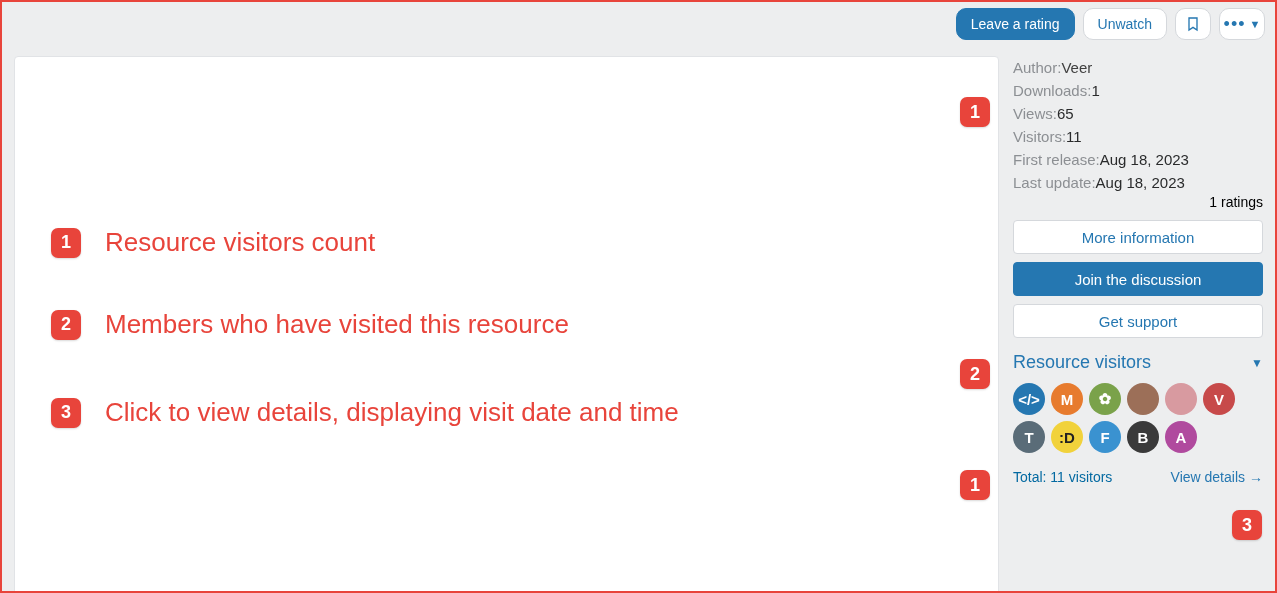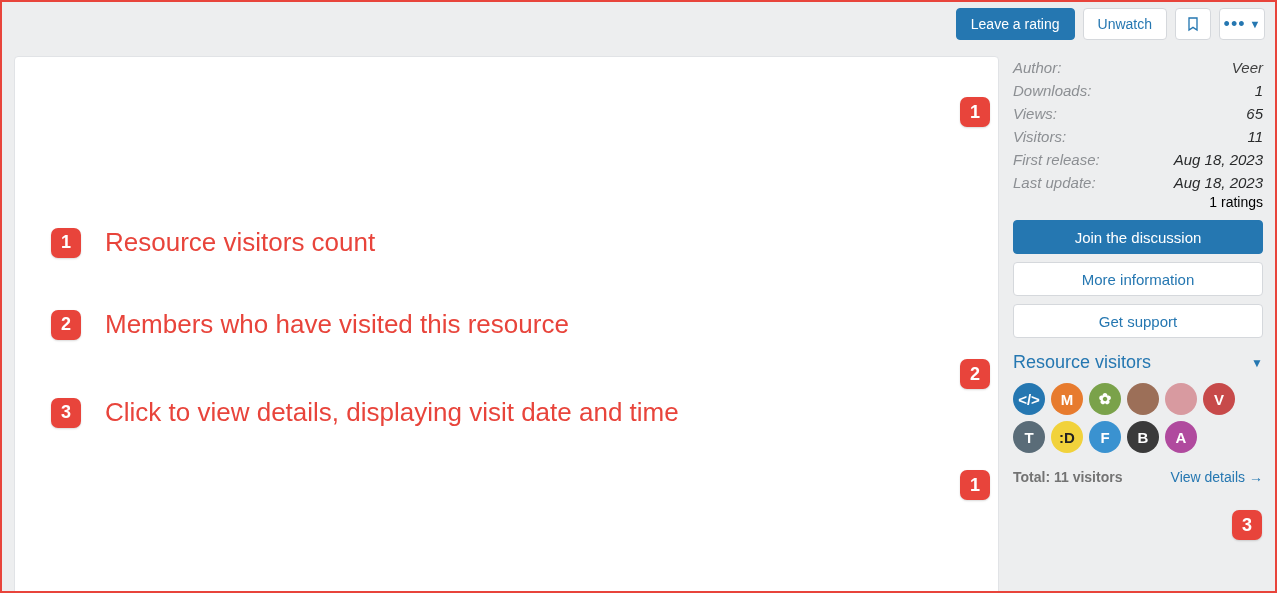--- a/index.html
+++ b/index.html
@@ -20,21 +20,21 @@
     gap: 8px;
     padding: 6px 10px;
     background: #edeeef;
   }
   .btn {
     display: inline-flex;
     align-items: center;
     justify-content: center;
     height: 32px;
     padding: 0 14px;
-    border-radius: 4px;
+    border-radius: 10px;
     font-size: 14px;
     cursor: pointer;
     border: 1px solid #d5d8dc;
     background: #fff;
     color: #2577b1;
   }
   .btn-primary {
     background: #2577b1;
     border-color: #2577b1;
     color: #fff;
@@ -62,24 +62,23 @@
     display: flex;
     flex-direction: column;
     gap: 14px;
   }
   .info-block {
     background: transparent;
     font-size: 15px;
   }
   .info-row {
     display: flex;
-    justify-content: space-between;
+    justify-content: flex-start;
     padding: 1px 0;
     line-height: 1.4;
-    font-style: italic;
   }
   .info-label { color: #8c8f93; }
   .info-value { color: #2a2b2c; }
   .info-link { color: #404040; }
   .stars { color: #e6b21f; font-size: 16px; letter-spacing: 1px; text-align: right; }
   .ratings-sub { text-align: right; color: #000000; font-size: 14px; }
   .action-btns { display: flex; flex-direction: column; gap: 8px; margin-top: 10px; }
   .action-btn {
     display: flex; justify-content: center; align-items: center;
     height: 34px; border-radius: 4px; font-size: 15px; cursor: pointer;
@@ -94,21 +93,21 @@
   .avatars { display: flex; flex-wrap: wrap; gap: 6px; margin-top: 10px; }
   .avatar {
     width: 32px; height: 32px; border-radius: 50%;
     display: flex; align-items: center; justify-content: center;
     color: #fff; font-weight: 600; font-size: 15px;
   }
   .visitor-footer {
     display: flex; justify-content: space-between; align-items: center;
     margin-top: 16px; font-size: 14px;
   }
-  .visitor-total { color: #737373; font-weight: bold; }
+  .visitor-total { color: #0369a1; }
   .view-details { color: #2577b1; display: inline-flex; align-items: center; gap: 4px; cursor: pointer; }
   .more-title { color: #2577b1; font-size: 18px; margin-top: 6px; }
   .more-item-title { color: #2577b1; font-size: 15px; margin-top: 8px; display: flex; align-items: center; gap: 8px; }
   .dl-icon {
     width: 20px; height: 20px; border-radius: 50%; background: #2577b1;
     display: inline-flex; align-items: center; justify-content: center; flex-shrink: 0;
   }
   .dl-icon svg { width: 12px; height: 12px; fill: #fff; }
   .more-item-desc { color: #3a3c3e; font-size: 14px; margin-left: 28px; }
 
@@ -180,22 +179,22 @@
         <span class="info-label">First release:</span>
         <span class="info-value">Aug 18, 2023</span>
       </div>
       <div class="info-row">
         <span class="info-label">Last update:</span>
         <span class="info-value">Aug 18, 2023</span>
       </div>
       <div class="ratings-sub">1 ratings</div>
 
       <div class="action-btns">
+        <div class="action-btn">More information</div>
         <div class="action-btn primary">Join the discussion</div>
-        <div class="action-btn">More information</div>
         <div class="action-btn">Get support</div>
       </div>
     </div>
 
     <div>
       <div class="section-header">
         <span>Resource visitors</span>
         <span class="caret">▼</span>
       </div>
       <div class="avatars" id="avatars">

